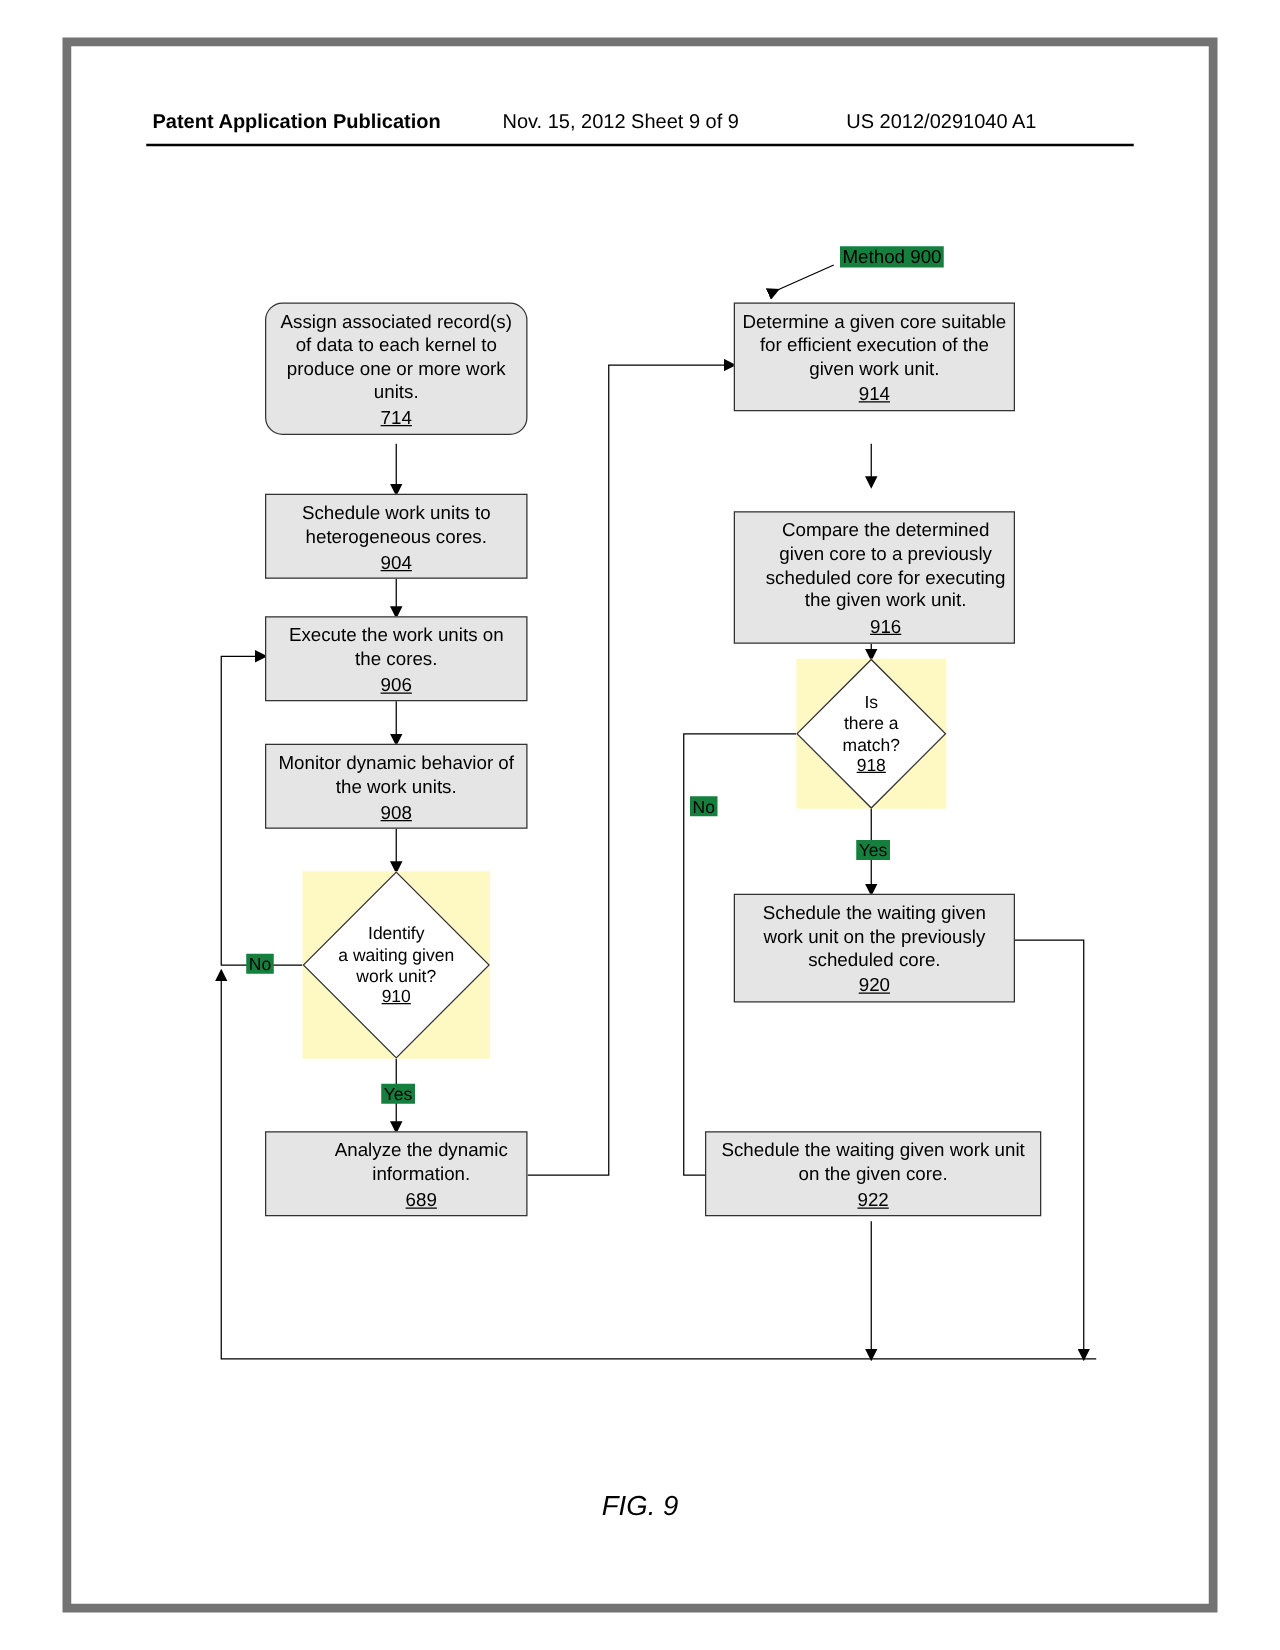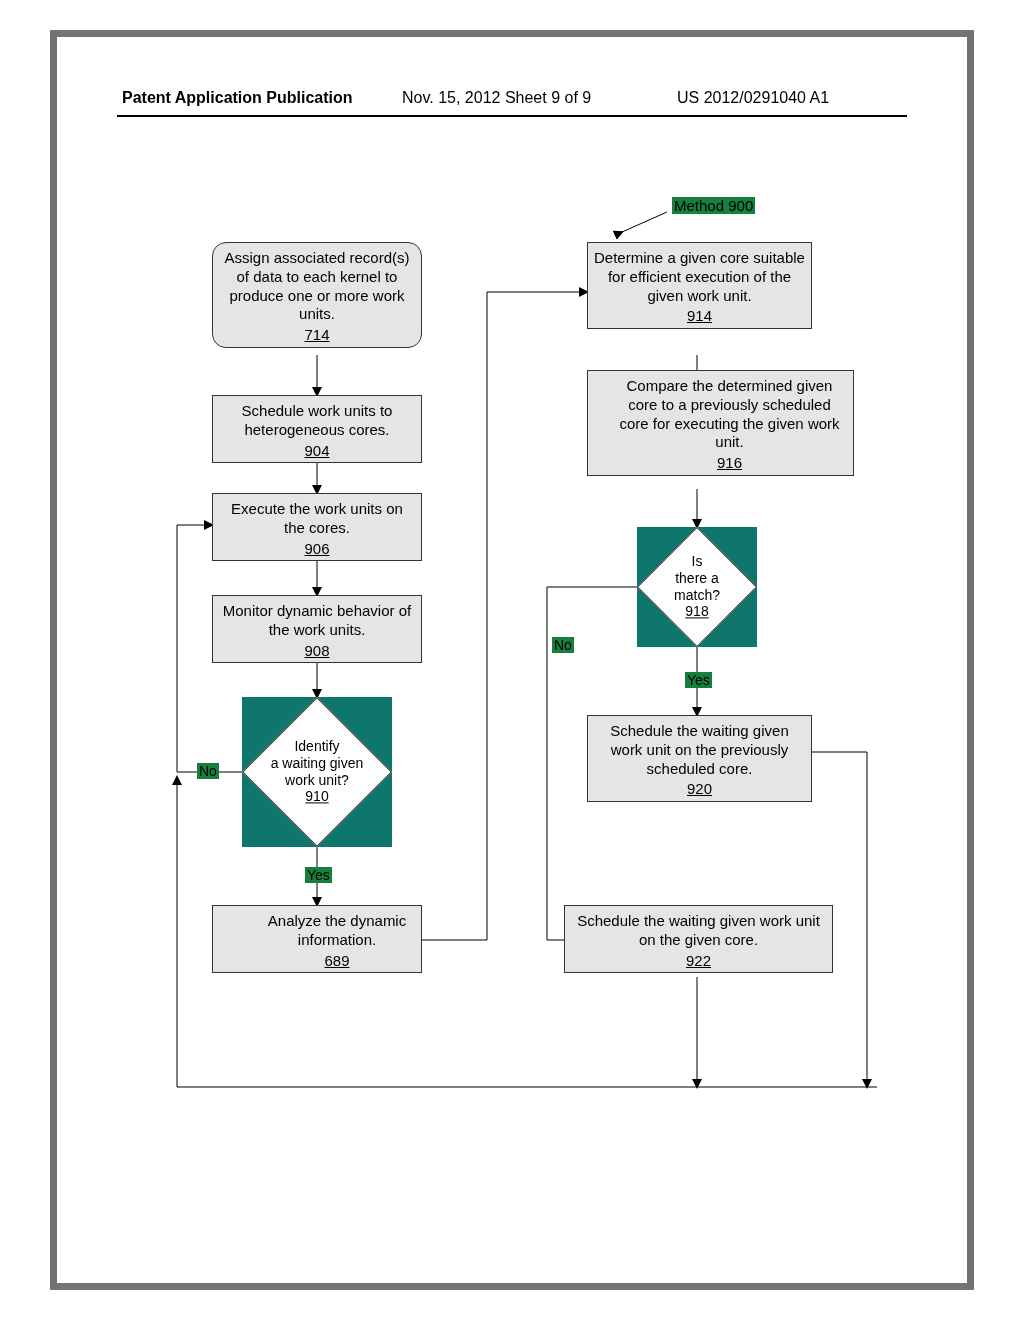--- a/index.html
+++ b/index.html
@@ -55,21 +55,21 @@
     padding: 6px 6px 2px 6px;
     text-align: center;
     font-size: 15px;
     line-height: 1.25;
   }
   .box .ref { text-decoration: underline; display: block; margin-top: 2px; }
   .r902 { border-radius: 14px; }
 
   .diamond {
     position: absolute;
-    background: #0f766e;
+    background: #fef9c3;
   }
   .diamond .shape {
     position: absolute;
     left: 50%;
     top: 50%;
     border: 1px solid #333;
     background: #fff;
     transform: translate(-50%, -50%) rotate(45deg);
   }
   .diamond .dtext {
@@ -199,21 +199,21 @@
     <div class="box" style="left:155px; top:868px; width:210px;padding-left:46px;">
       <span>Analyze the dynamic information.</span>
       <span class="ref">689</span>
     </div>
 
     <div class="box" style="left:530px; top:205px; width:225px;">
       <span>Determine a given core suitable for efficient execution of the given work unit.</span>
       <span class="ref">914</span>
     </div>
 
-    <div class="box" style="left:530px; top:333px; width:267px;padding-left:24px;">
+    <div class="box" style="left:530px; top:372px; width:225px;padding-left:24px;">
       <span>Compare the determined given core to a previously scheduled core for executing the given work unit.</span>
       <span class="ref">916</span>
     </div>
 
     <div class="diamond" style="left:580px; top:490px; width:120px; height:120px;">
       <div class="shape" style="width:85px; height:85px;"></div>
       <div class="dtext">
         <span>Is</span><br>
         <span>there a</span><br>
         <span>match?</span><br>
@@ -226,14 +226,15 @@
     <div class="box" style="left:530px; top:678px; width:225px;">
       <span>Schedule the waiting given work unit on the previously scheduled core.</span>
       <span class="ref">920</span>
     </div>
 
     <div class="box" style="left:507px; top:868px; width:269px;">
       <span>Schedule the waiting given work unit on the given core.</span>
       <span class="ref">922</span>
     </div>
 
+    <div class="fig">FIG. 9</div>
   </div>
 </div>
 
 </body></html>

